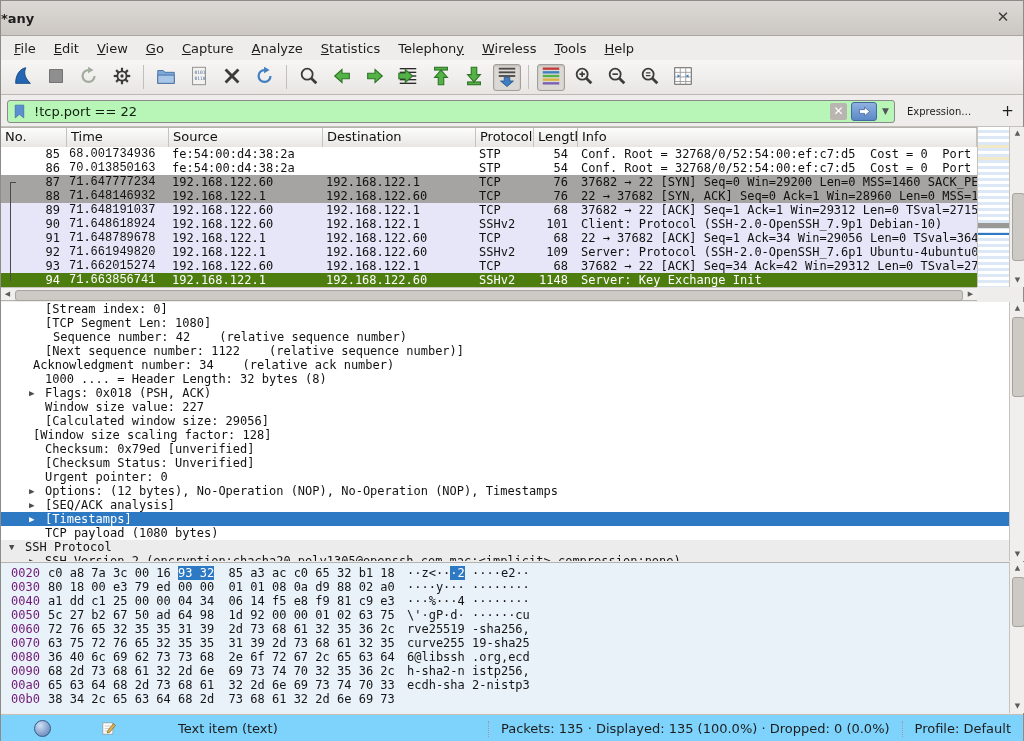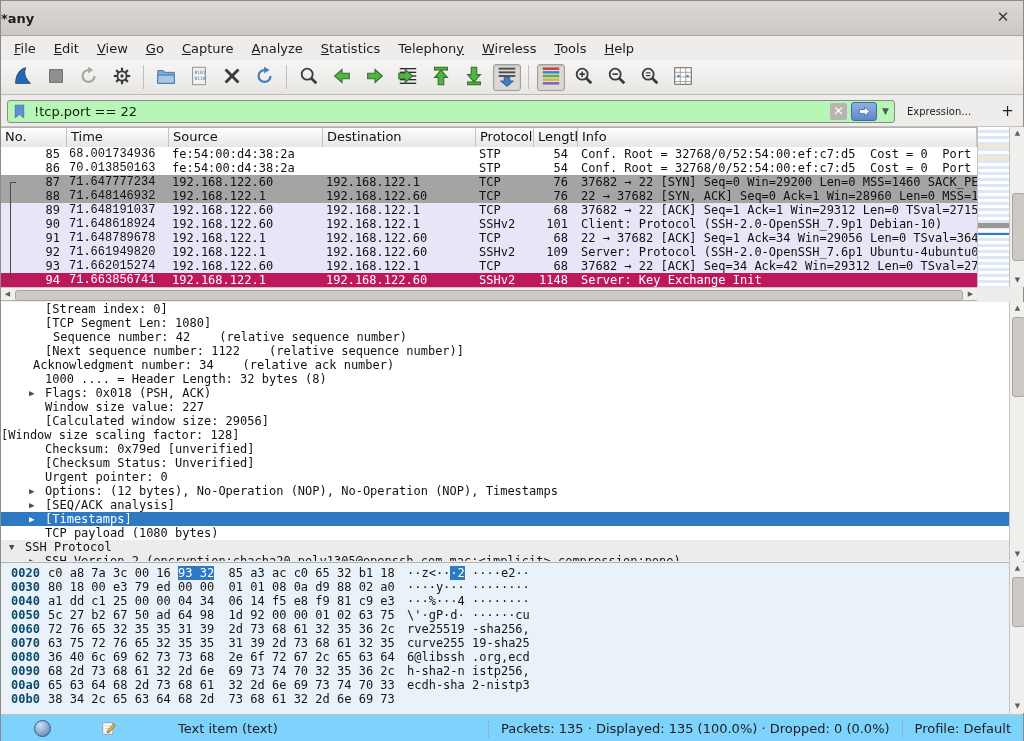--- a/index.html
+++ b/index.html
@@ -53,21 +53,21 @@
   .prow span{overflow:hidden;white-space:pre;}
   .c-no{text-align:right;padding-right:7px;}
   .c-time{padding-left:2px;font-family:Liberation Mono, monospace;}
   .c-src,.c-dst{padding-left:3px;}
   .c-proto{padding-left:3px;}
   .c-len{text-align:right;padding-right:10px;}
   .c-info{padding-left:3px;}
   .r-stp{background:#ffffff;}
   .r-gray{background:#a6a3a3;}
   .r-lav{background:#e7e6f8;}
-  .r-sel{background:#be185d;color:#fff;}
+  .r-sel{background:#4d7c0f;color:#fff;}
   .bracket{position:absolute;left:9px;top:35px;width:5px;height:98px;
     border-left:1px solid #4a4a4a;border-top:1px solid #4a4a4a;pointer-events:none;}
   
   .minimap{position:absolute;left:976px;top:126px;width:32px;height:160px;background:#fdfdfd;
     border-left:1px solid #c6c3bf;
     background-image:repeating-linear-gradient(180deg,#ffffff 0 3px,#dde8f7 3px 6px);}
   .minimap .cream1{position:absolute;left:0;top:18px;width:100%;height:3px;background:#f2e9c9;}
   .minimap .cream2{position:absolute;left:0;top:30px;width:100%;height:3px;background:#f2e9c9;}
   .minimap .view{position:absolute;left:0;top:96px;width:100%;height:5px;background:#9a9894;}
   .minimap .selline{position:absolute;left:0;top:106px;width:100%;height:2px;background:#2e79c3;}
@@ -94,21 +94,21 @@
   .dline .arr{position:absolute;top:0;font-size:9px;color:#4c4c4c;}
   .dline.sel{background:#2e79c3;color:#fff;}
   .dline.sel .arr{color:#fff;}
   .dline.shade{background:#ececec;}
   
   .hexpane{position:absolute;left:0;top:561px;width:1008px;height:151px;background:#e9f1f9;overflow:hidden;
     border-top:1px solid #b5b2ae;box-sizing:border-box;padding-top:3px;
     font-family:"DejaVu Sans Mono","Liberation Mono",monospace;font-size:12px;}
   .hexrow{display:grid;grid-template-columns:37px 359px auto;height:14px;line-height:14px;
     white-space:pre;padding-left:10px;}
-  .hx-off{color:#0c4a6e;font-weight:bold;}
+  .hx-off{color:#701a75;}
   .hx-bytes,.hx-ascii{color:#151515;}
   .hx-sel{background:#2e79c3;color:#fff;}
   
   .statusbar{position:absolute;left:0;top:713px;width:100%;height:28px;background:#7dd3fc;
     border-top:1px solid #c4c0bc;display:flex;align-items:center;box-sizing:border-box;
     padding:0 10px 0 33px;font-size:13px;color:#1d1d1d;}
   .exp-circle{width:15px;height:15px;border-radius:50%;border:1px solid #3c5a82;
     background:radial-gradient(circle at 35% 30%,#cfe0f5,#7d9cc9 65%,#51709c);}
   .note-icon{width:15px;height:15px;margin-left:50px;display:flex;}
   .sb-left-text{margin-left:62px;}
@@ -445,21 +445,21 @@
   <div class="details" id="details">
       <div class="dline" style="padding-left: 44px;">[Stream index: 0]</div>
       <div class="dline" style="padding-left: 44px;">[TCP Segment Len: 1080]</div>
       <div class="dline" style="padding-left: 44px; margin-left: 8px;">Sequence number: 42    (relative sequence number)</div>
       <div class="dline" style="padding-left: 44px;">[Next sequence number: 1122    (relative sequence number)]</div>
       <div class="dline" style="padding-left: 32px;">Acknowledgment number: 34    (relative ack number)</div>
       <div class="dline" style="padding-left: 44px;">1000 .... = Header Length: 32 bytes (8)</div>
       <div class="dline" style="padding-left: 44px;"><span class="arr" style="left: 28px;">▶</span>Flags: 0x018 (PSH, ACK)</div>
       <div class="dline" style="padding-left: 44px;">Window size value: 227</div>
       <div class="dline" style="padding-left: 44px;">[Calculated window size: 29056]</div>
-      <div class="dline" style="">[Window size scaling factor: 128]</div>
+      <div class="dline" style=" margin-left: 32px;">[Window size scaling factor: 128]</div>
       <div class="dline" style="padding-left: 44px;">Checksum: 0x79ed [unverified]</div>
       <div class="dline" style="padding-left: 44px;">[Checksum Status: Unverified]</div>
       <div class="dline" style="padding-left: 44px;">Urgent pointer: 0</div>
       <div class="dline" style="padding-left: 44px;"><span class="arr" style="left: 28px;">▶</span>Options: (12 bytes), No-Operation (NOP), No-Operation (NOP), Timestamps</div>
       <div class="dline" style="padding-left: 44px;"><span class="arr" style="left: 28px;">▶</span>[SEQ/ACK analysis]</div>
       <div class="dline sel" style="padding-left: 44px;"><span class="arr" style="left: 28px;">▶</span>[Timestamps]</div>
       <div class="dline" style="padding-left: 44px;">TCP payload (1080 bytes)</div>
       <div class="dline shade" style="padding-left: 24px;"><span class="arr" style="left: 8px;">▼</span>SSH Protocol</div>
       <div class="dline shade" style="padding-left: 44px;"><span class="arr" style="left: 28px;">▶</span>SSH Version 2 (encryption:chacha20-poly1305@openssh.com mac:&lt;implicit&gt; compression:none)</div>
     </div>

